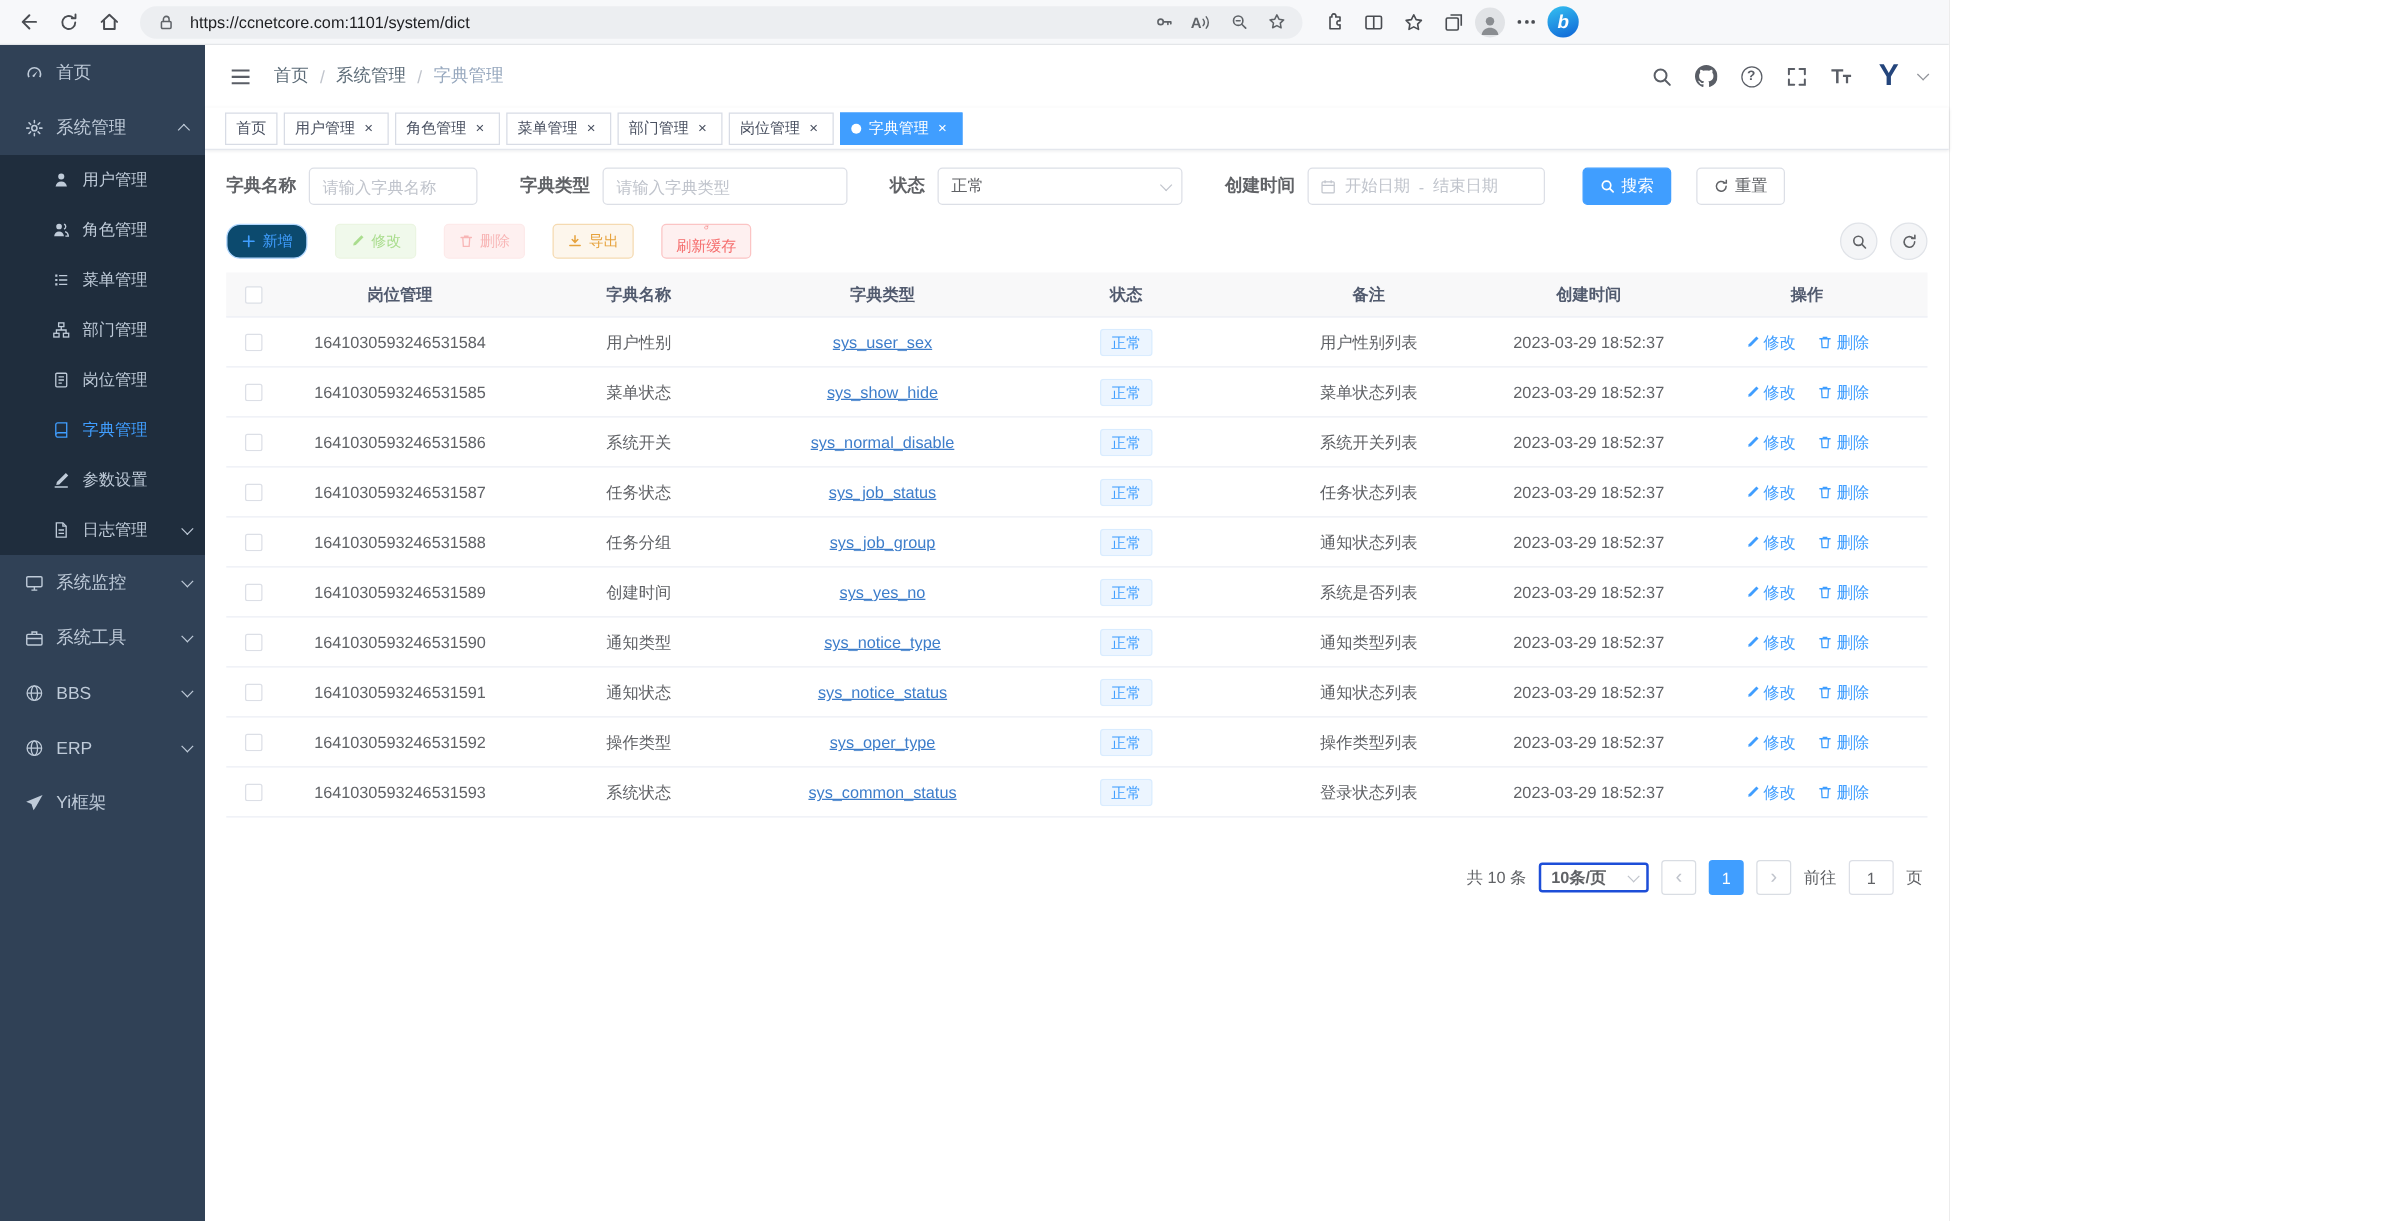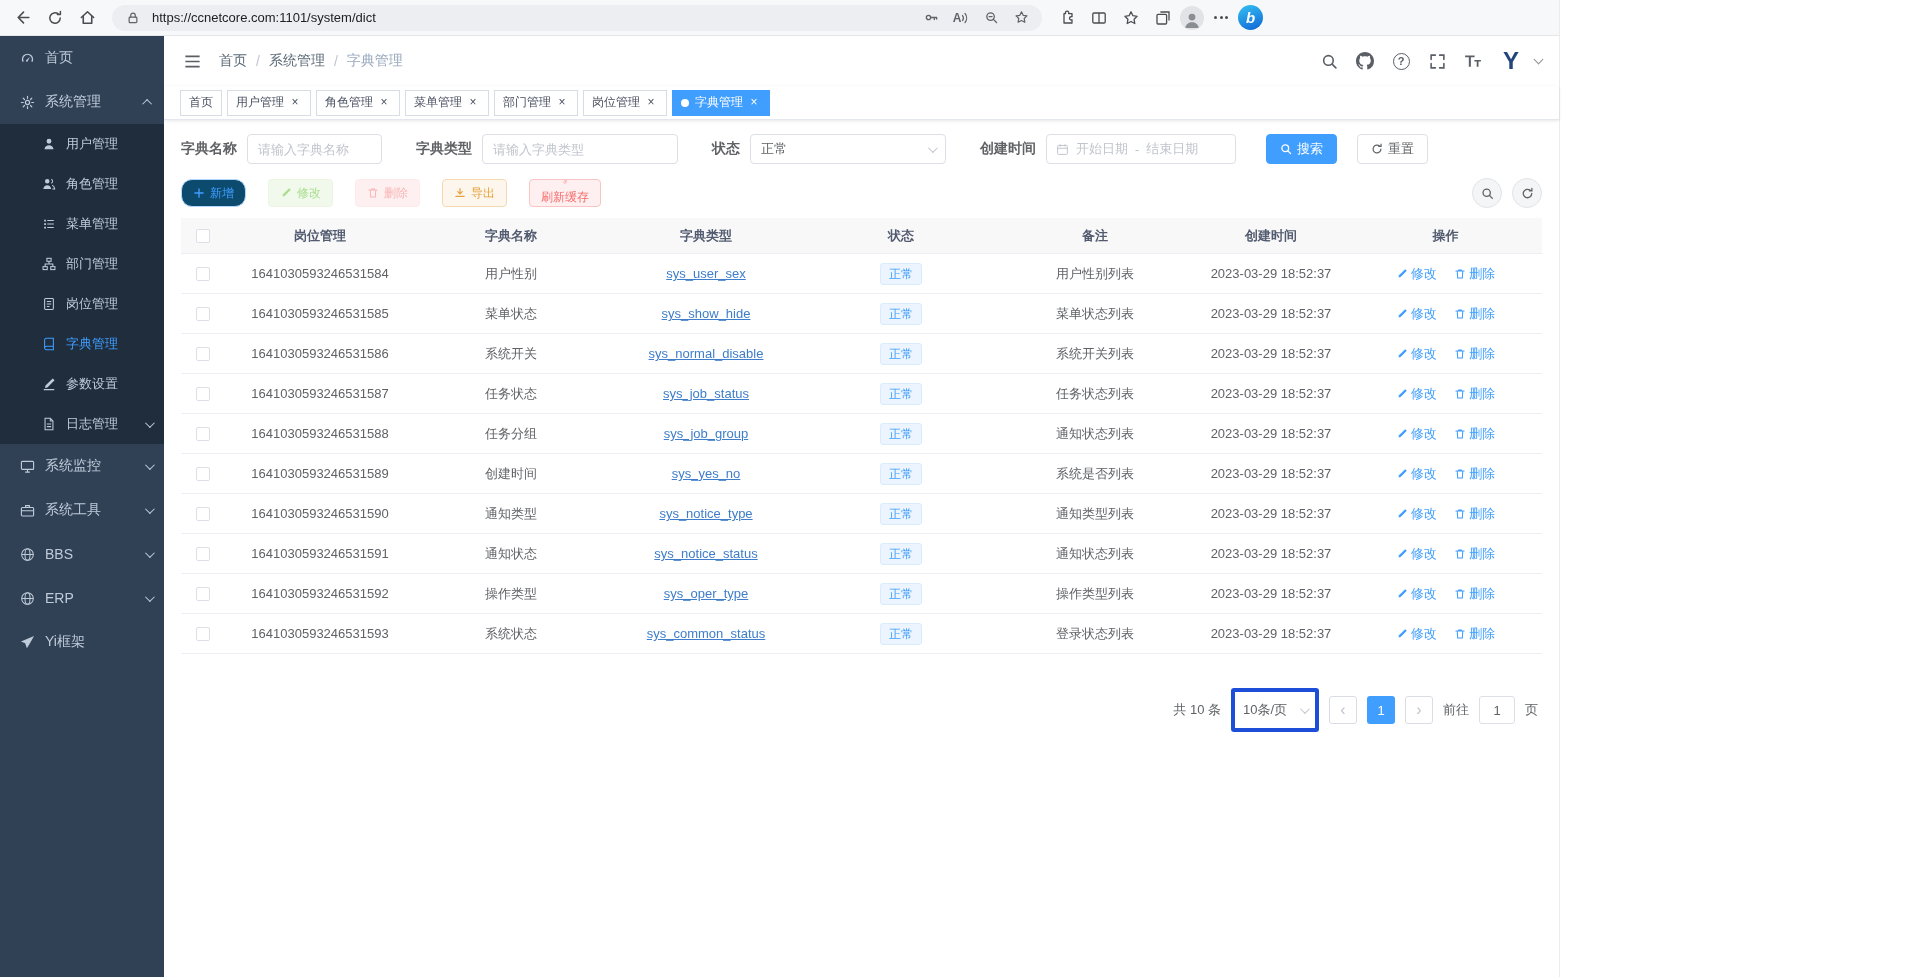--- a/index.html
+++ b/index.html
@@ -87,21 +87,21 @@
   .head-cell{font-size:13px;font-weight:700;color:#515a6e;text-align:center;white-space:nowrap;}
   .tbl-row{height:40px;border-bottom:1px solid #ebeef5;font-size:13px;color:#606266;}
   .cell{text-align:center;white-space:nowrap;overflow:hidden;text-overflow:ellipsis;padding:0 4px;}
   .checkbox{display:inline-block;width:14px;height:14px;border:1px solid #dcdfe6;border-radius:2px;background:#fff;vertical-align:middle;cursor:pointer;}
   .type-link{color:#3d7dca;text-decoration:underline;cursor:pointer;}
   .tag-status{display:inline-block;height:22px;line-height:20px;padding:0 8px;background:#ecf5ff;border:1px solid #d9ecff;color:#409eff;border-radius:3px;font-size:12px;}
   .op-link{color:#409eff;cursor:pointer;display:inline-flex;align-items:center;gap:3px;margin:0 7px;font-size:13px;}
 
   
   .pager{margin-top:34px;display:flex;align-items:center;justify-content:flex-end;gap:10px;font-size:13px;color:#606266;padding-right:4px;}
-  .pager-size{width:88px;height:44px;border:4px solid #1d4ed8;border-radius:3px;display:flex;align-items:center;justify-content:space-between;padding:0 8px;cursor:pointer;background:#fff;}
+  .pager-size{width:88px;height:24px;border:2px solid #1d4ed8;border-radius:3px;display:flex;align-items:center;justify-content:space-between;padding:0 8px;cursor:pointer;background:#fff;font-weight:bold;}
   .pager-btn{width:28px;height:28px;border:1px solid #d9dde3;border-radius:3px;background:#fff;color:#c0c4cc;display:flex;align-items:center;justify-content:center;font-size:16px;cursor:not-allowed;}
   .pager-cur{width:28px;height:28px;border-radius:3px;background:#409eff;color:#fff;display:flex;align-items:center;justify-content:center;cursor:pointer;}
   .goto-input{width:36px;height:28px;border:1px solid #dcdfe6;border-radius:3px;text-align:center;font-size:13px;color:#606266;outline:none;}
   svg{display:block;}
 </style>
 </head>
 <body>
 
 <div class="screen">
 <div class="window">

